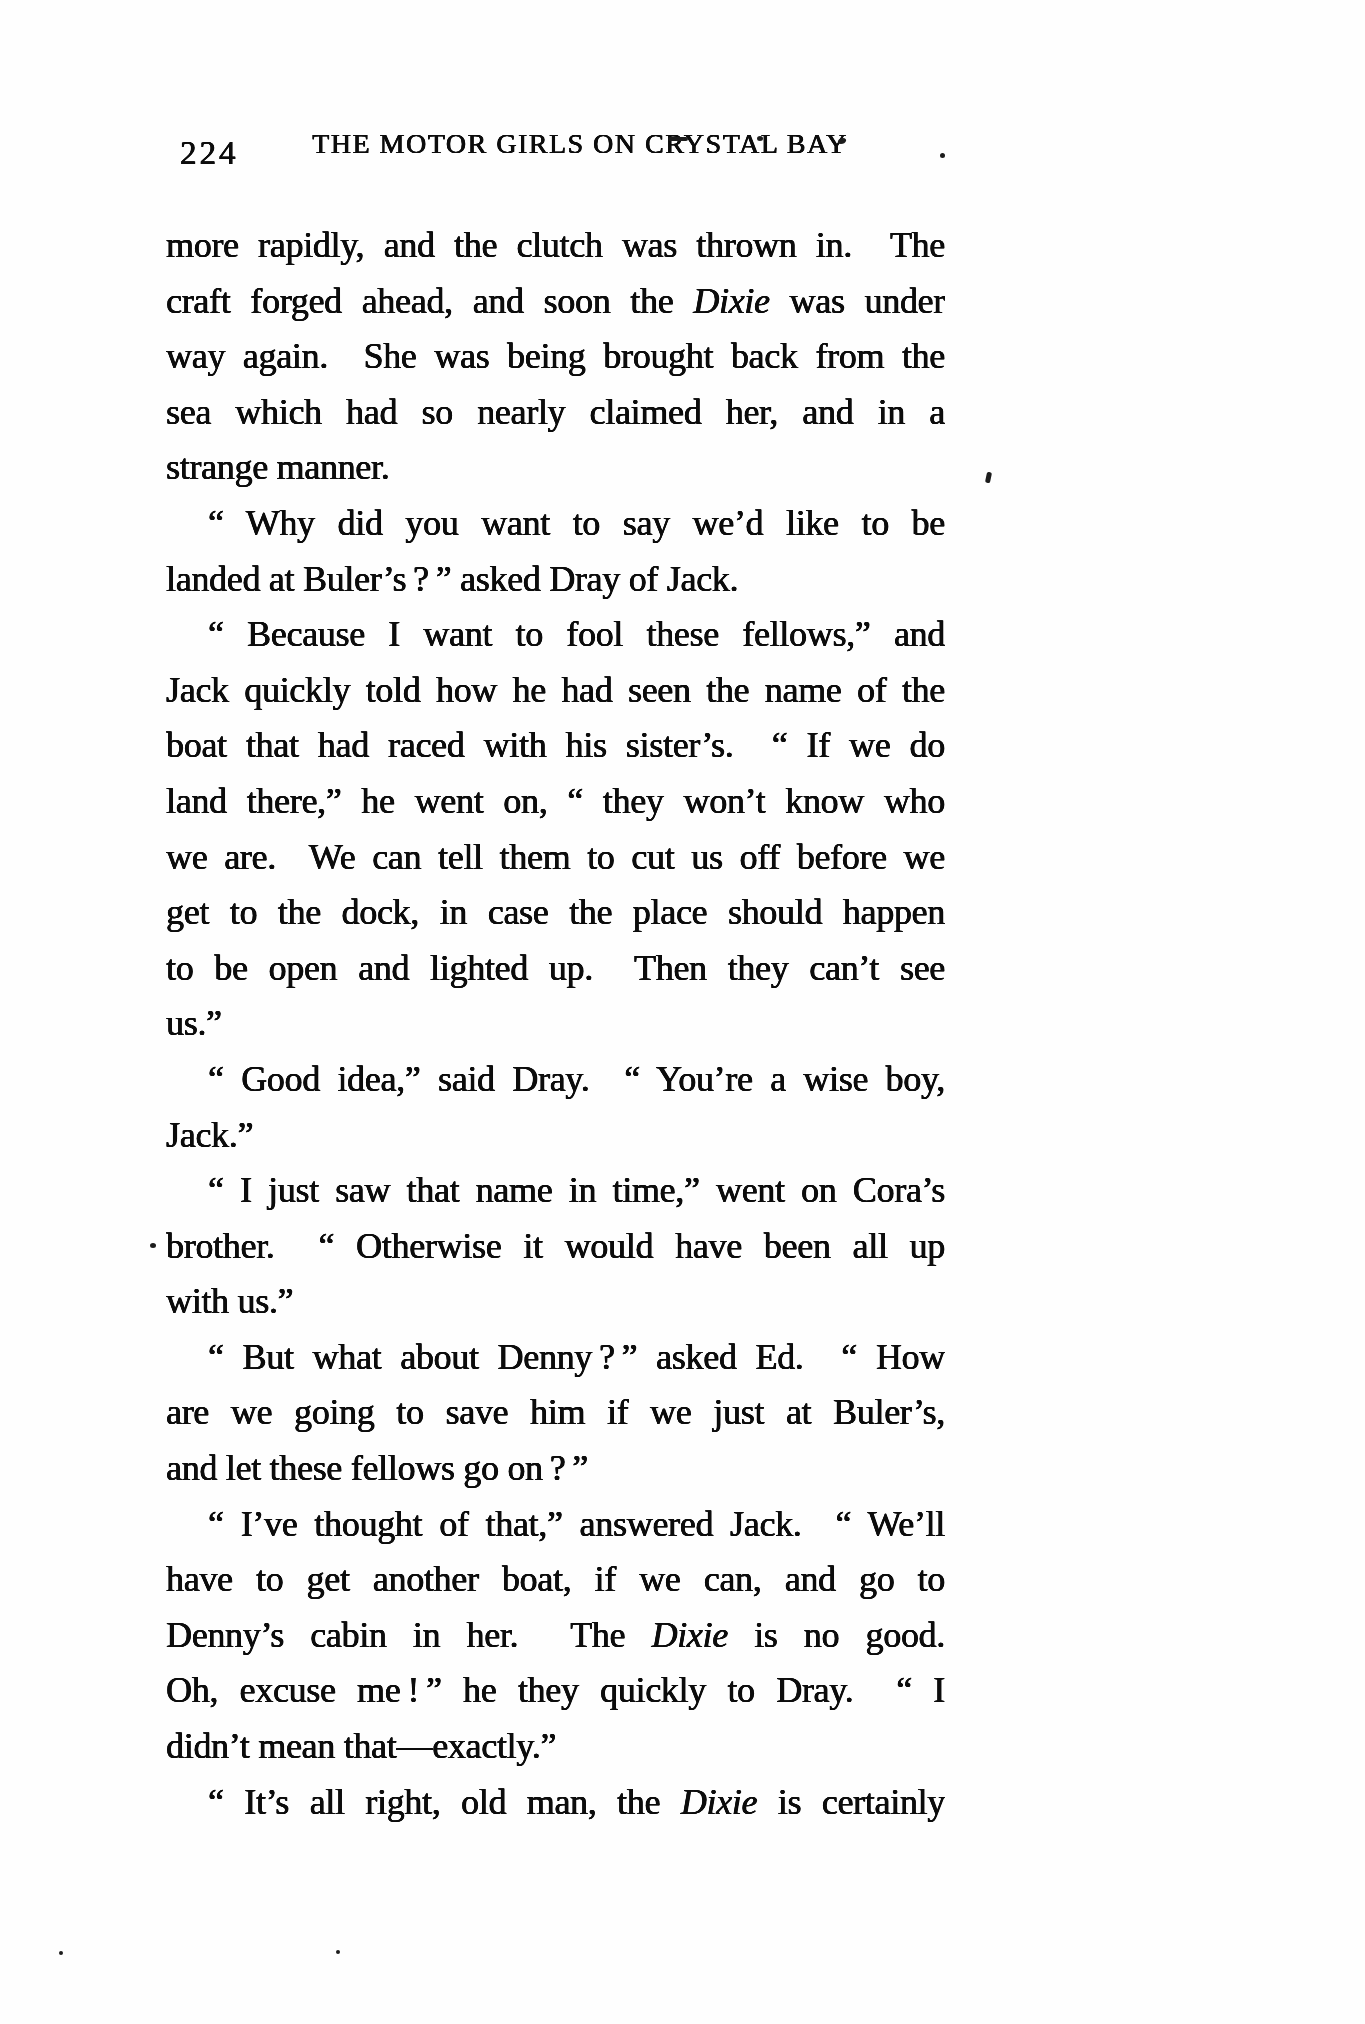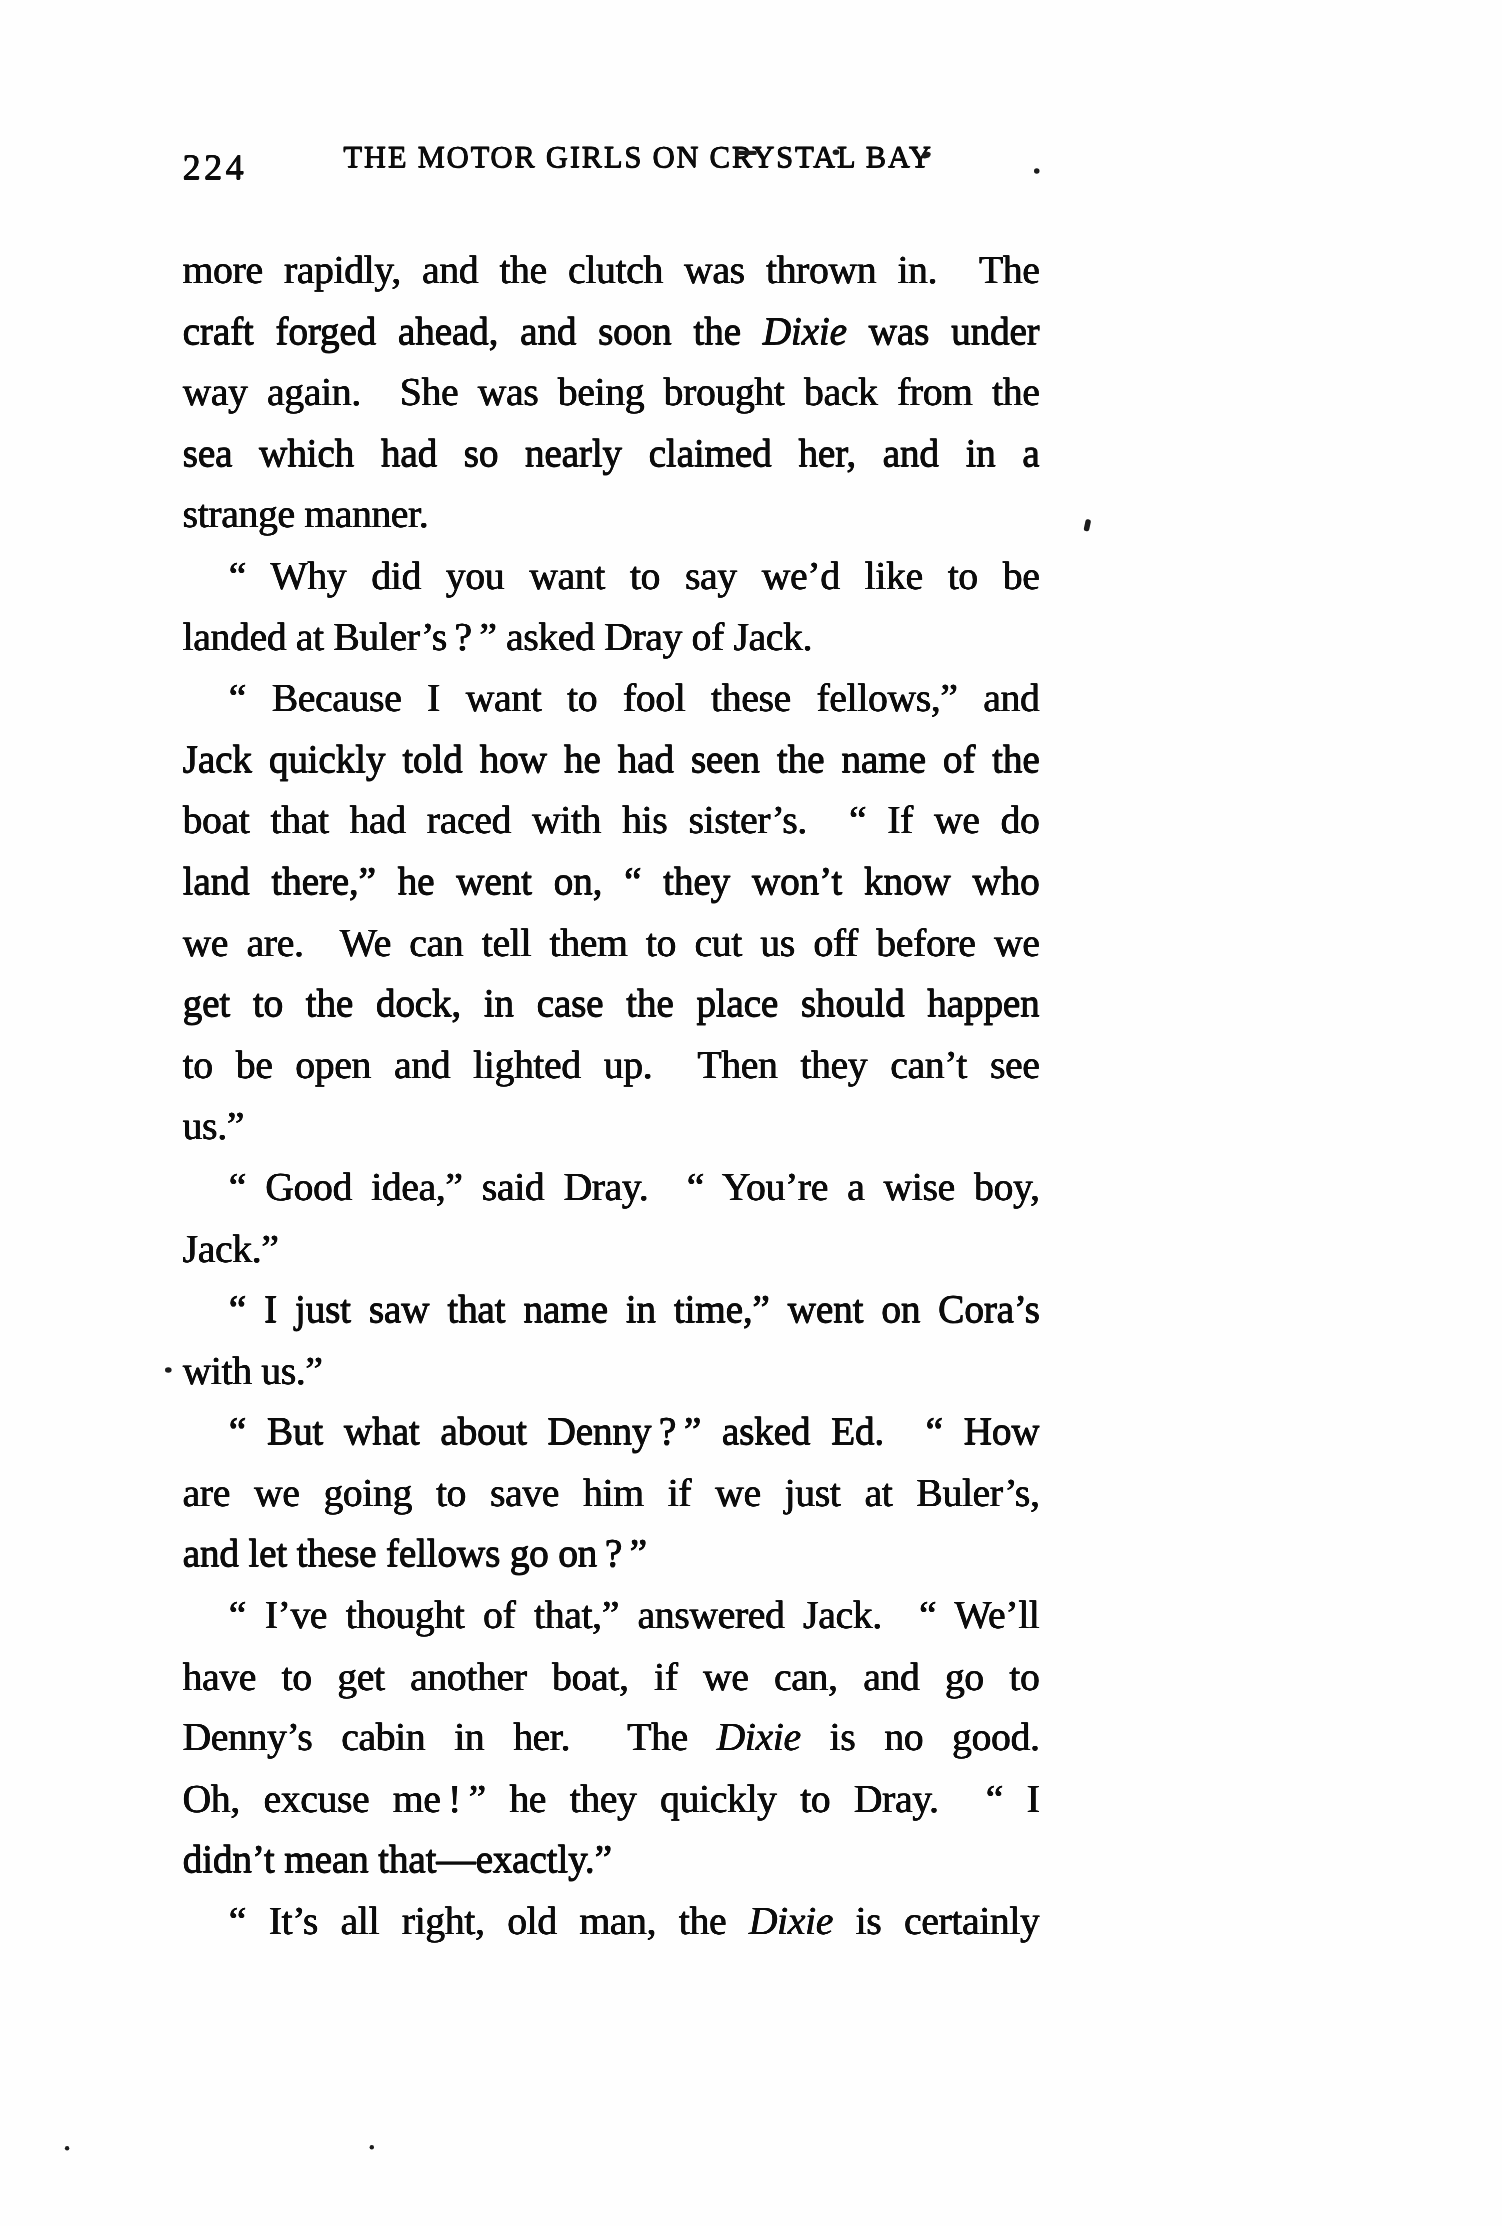--- a/index.html
+++ b/index.html
@@ -25,21 +25,21 @@
   }
   .page-header {
     position: absolute;
     top: 128px;
     left: 166px;
     width: 780px;
     height: 52px;
   }
   .page-number {
     position: absolute;
-    left: 0;
+    left: 14px;
     top: 7px;
     font-size: 33px;
     letter-spacing: 3px;
   }
   .running-title {
     position: absolute;
     left: 48px;
     right: 0;
     top: 0;
     text-align: center;
@@ -101,20 +101,21 @@
       <div class="line scan-text"><span>Jack quickly told how he had seen the name of the</span></div>
       <div class="line scan-text"><span>boat that had raced with his sister’s.  “ If we do</span></div>
       <div class="line scan-text"><span>land there,” he went on, “ they won’t know who</span></div>
       <div class="line scan-text"><span>we are.  We can tell them to cut us off before we</span></div>
       <div class="line scan-text"><span>get to the dock, in case the place should happen</span></div>
       <div class="line scan-text"><span>to be open and lighted up.  Then they can’t see</span></div>
       <div class="line scan-text end"><span>us.”</span></div>
       <div class="line scan-text indent"><span>“ Good idea,” said Dray.  “ You’re a wise boy,</span></div>
       <div class="line scan-text end"><span>Jack.”</span></div>
       <div class="line scan-text indent"><span>“ I just saw that name in time,” went on Cora’s</span></div>
+      <div class="line scan-text"><span>brother.  “ Otherwise it would have been all up</span></div>
       <div class="line scan-text end"><span>with us.”</span></div>
       <div class="line scan-text indent"><span>“ But what about Denny ? ” asked Ed.  “ How</span></div>
       <div class="line scan-text"><span>are we going to save him if we just at Buler’s,</span></div>
       <div class="line scan-text end"><span>and let these fellows go on ? ”</span></div>
       <div class="line scan-text indent"><span>“ I’ve thought of that,” answered Jack.  “ We’ll</span></div>
       <div class="line scan-text"><span>have to get another boat, if we can, and go to</span></div>
       <div class="line scan-text"><span>Denny’s cabin in her.  The </span><span class="it">Dixie</span><span> is no good.</span></div>
       <div class="line scan-text"><span>Oh, excuse me ! ” he they quickly to Dray.  “ I</span></div>
       <div class="line scan-text end"><span>didn’t mean that—exactly.”</span></div>
       <div class="line scan-text indent"><span>“ It’s all right, old man, the </span><span class="it">Dixie</span><span> is certainly</span></div>

